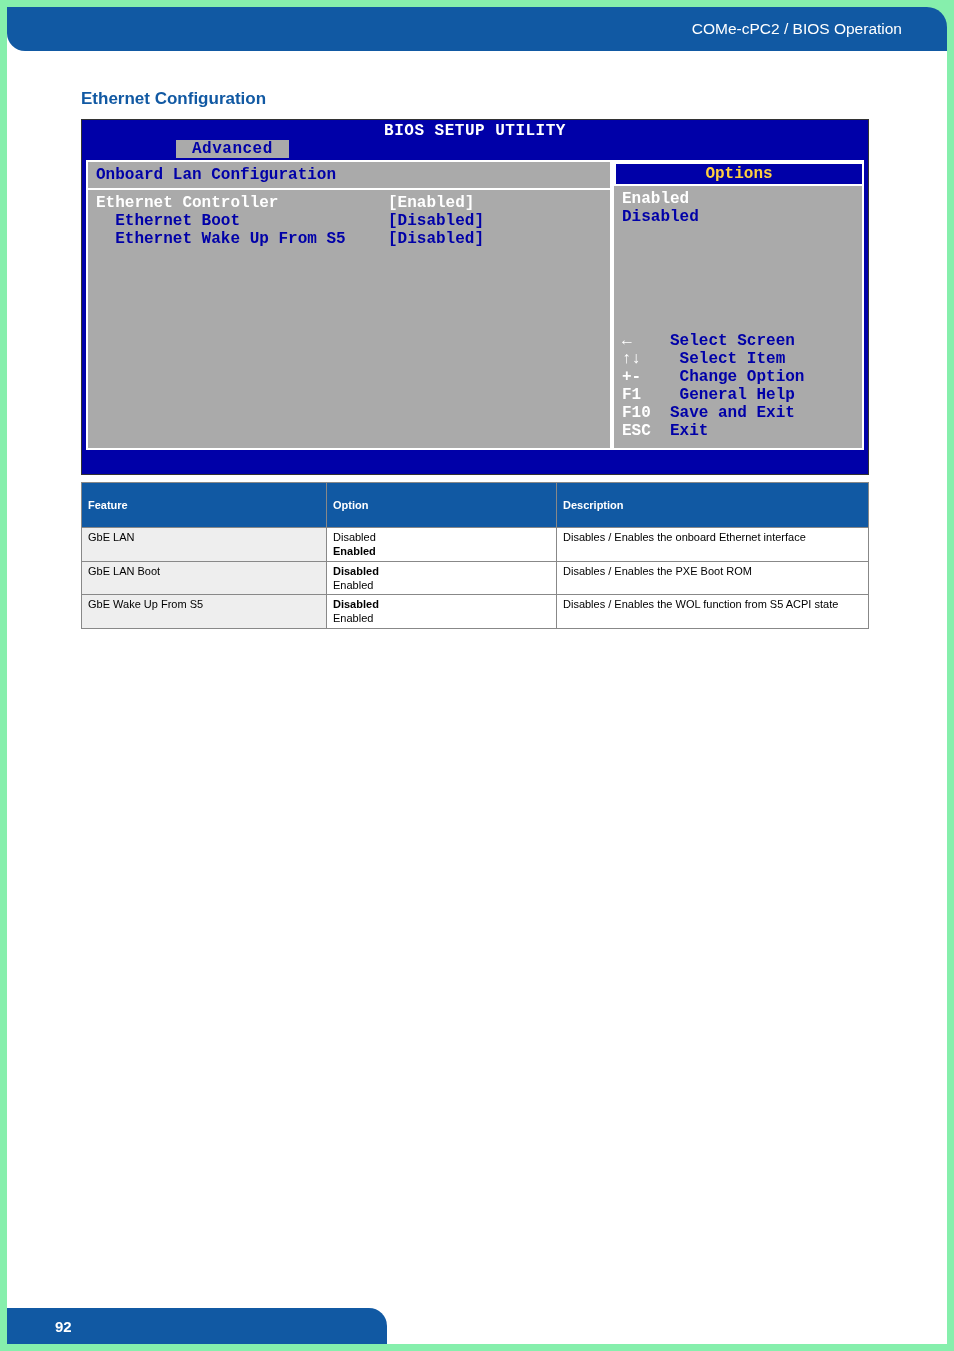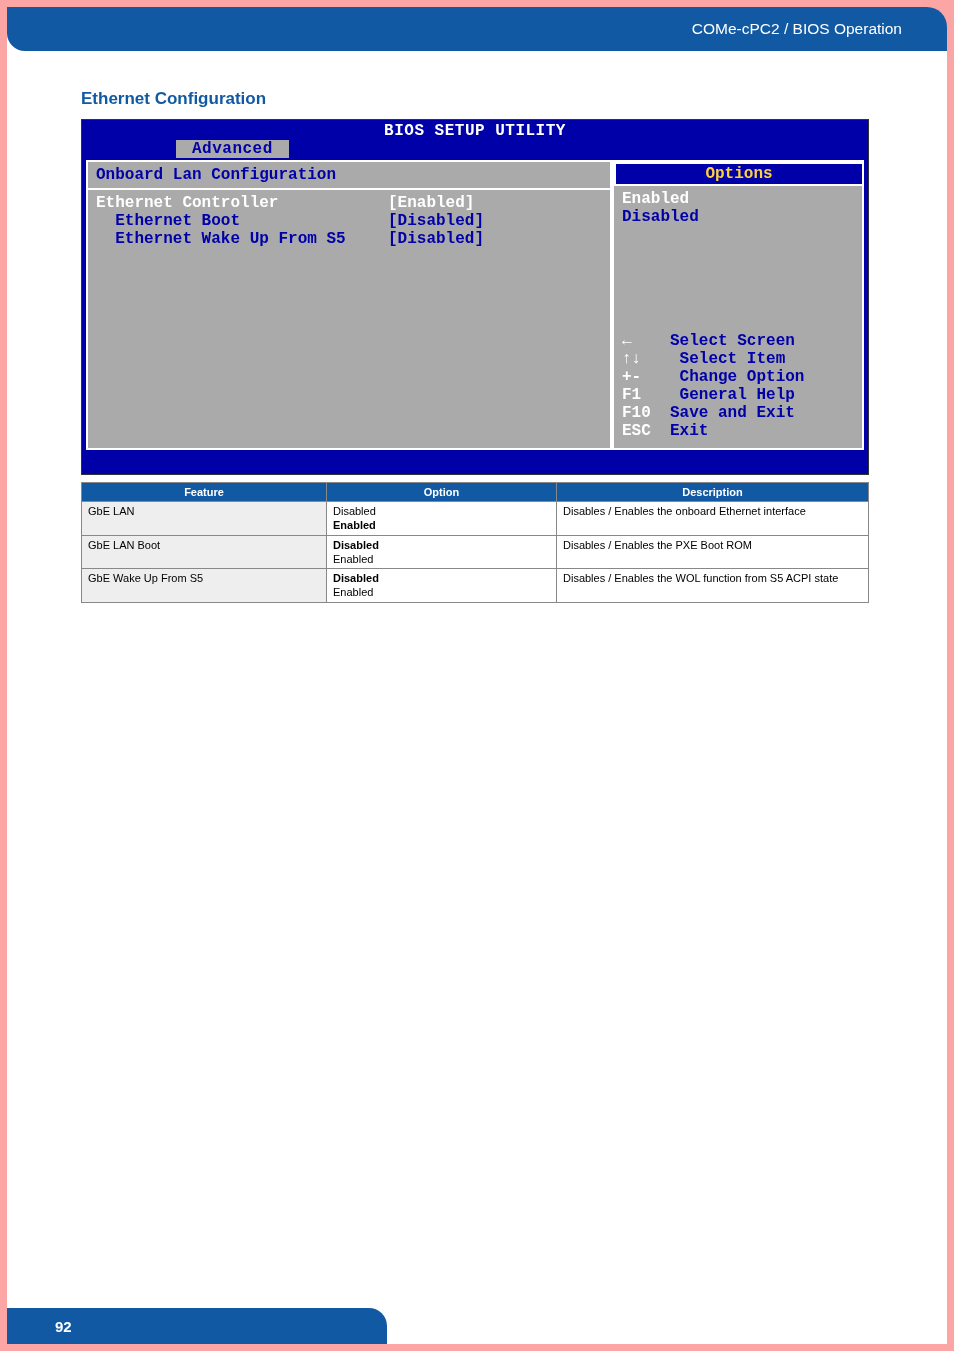--- a/index.html
+++ b/index.html
@@ -7,21 +7,21 @@
       font-family: "Myriad Pro", "Segoe UI", Arial, sans-serif;
       background: #fff;
       width: 954px;
       height: 1351px;
       position: relative;
     }
     .page-border {
       position: absolute;
       top: 0; left: 0;
       width: 954px; height: 1351px;
-      background: #fca5a5;
+      background: #86efac;
     }
     .inner-page {
       position: absolute;
       top: 7px; left: 7px;
       right: 7px; bottom: 7px;
       background: #fff;
       border-top-right-radius: 24px;
     }
     .header-bar {
       position: absolute;
@@ -148,23 +148,23 @@
 
     .doc-table {
       width: 788px;
       border-collapse: collapse;
       margin-top: 7px;
       font-size: 11px;
     }
     .doc-table th {
       background: #1159a3;
       color: #fff;
-      text-align: center;
+      text-align: left;
       font-weight: 600;
-      padding: 3px 6px;
+      padding: 16px 6px;
       border: 1px solid #888;
     }
     .doc-table td {
       padding: 2px 6px;
       border: 1px solid #888;
       vertical-align: top;
       line-height: 1.3;
     }
     .doc-table td.feature-cell { background: #eee; }
     .doc-table td.option-cell { background: #fff; }

